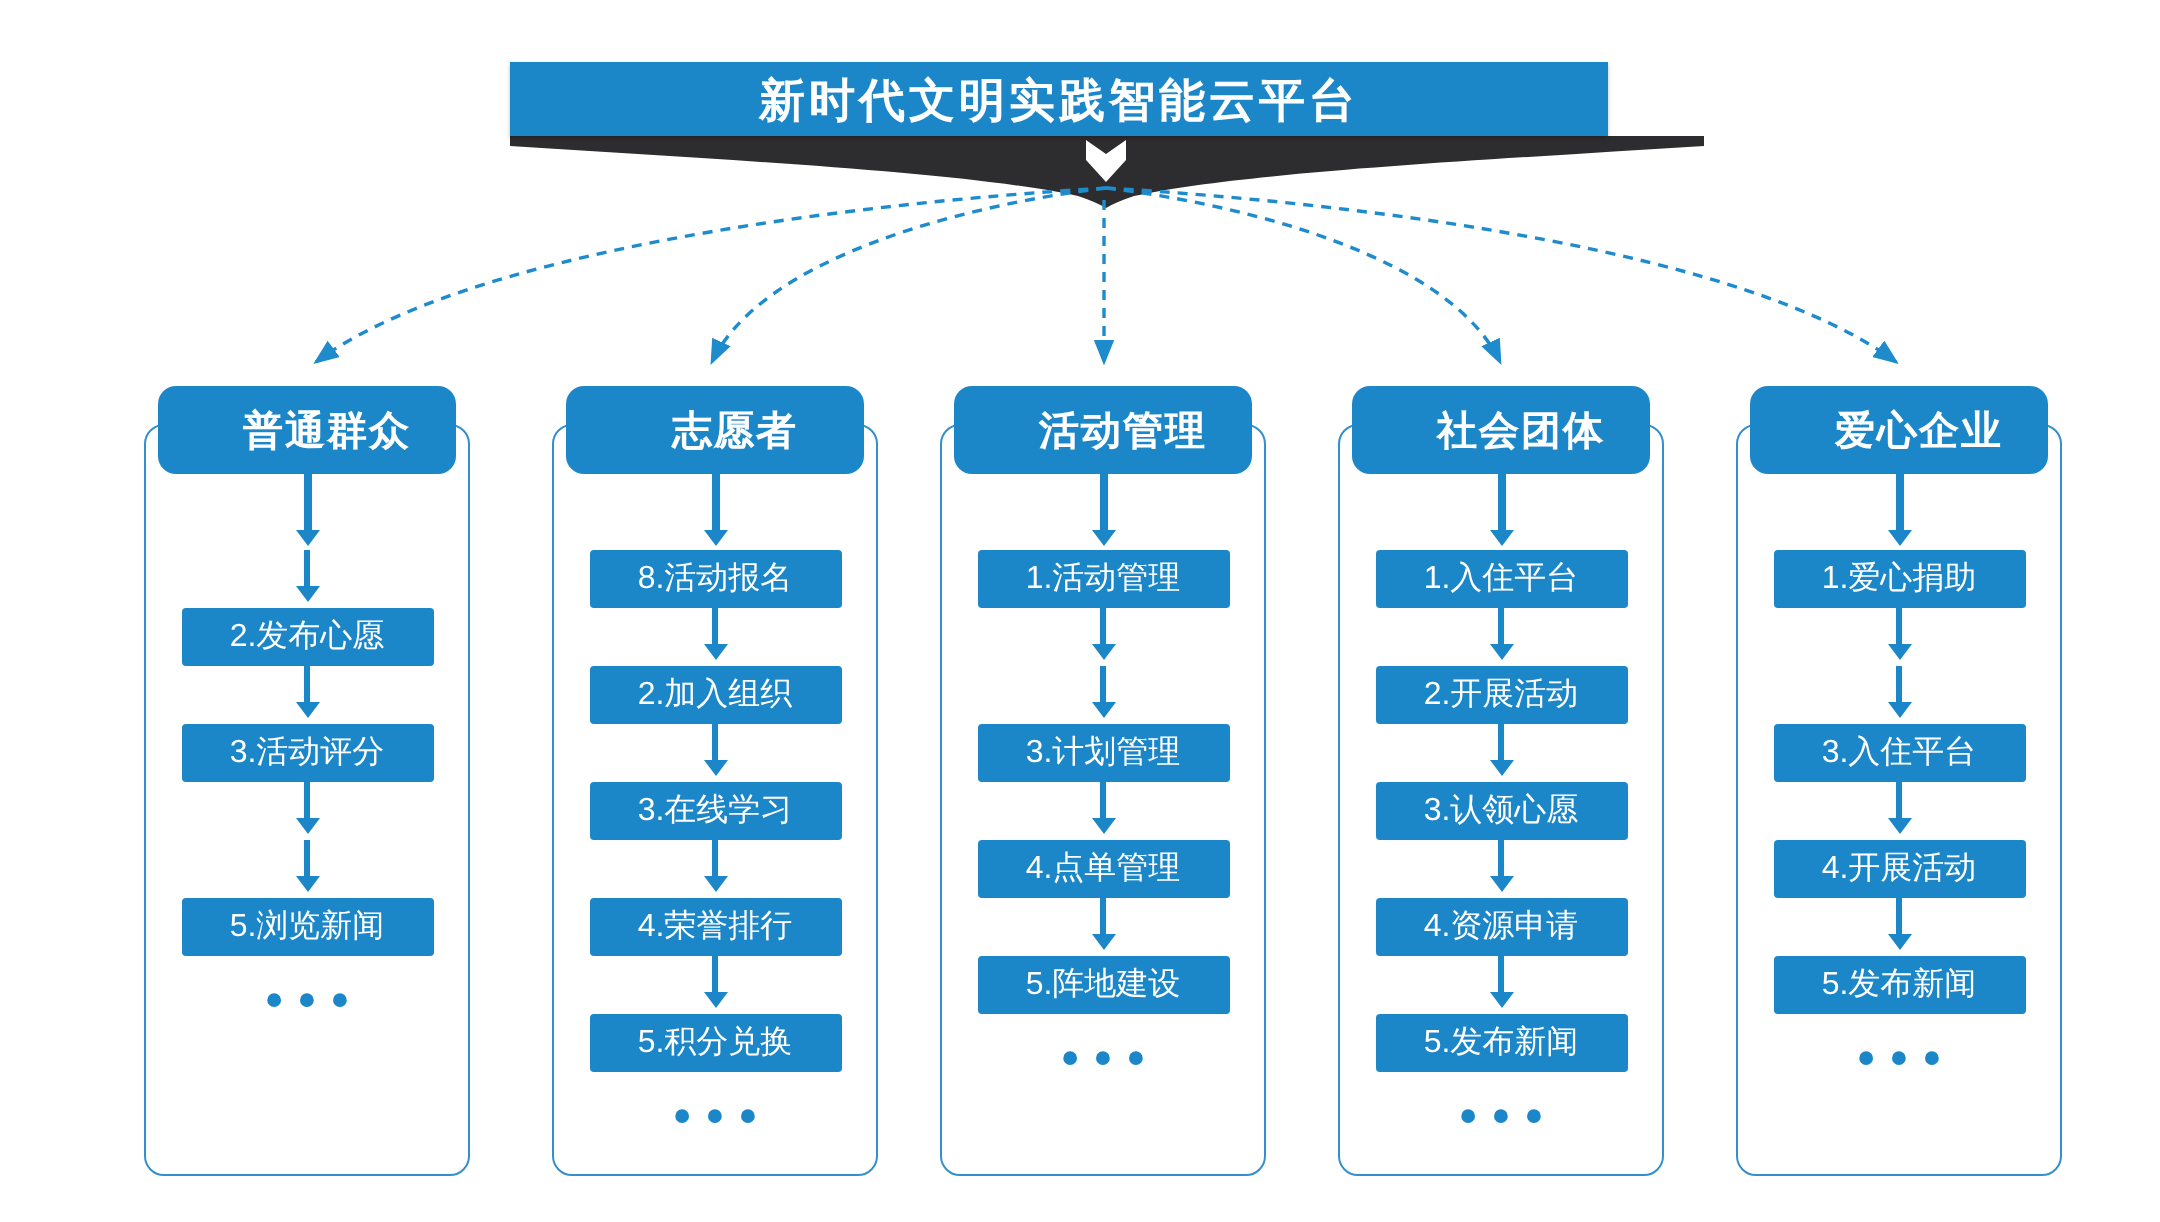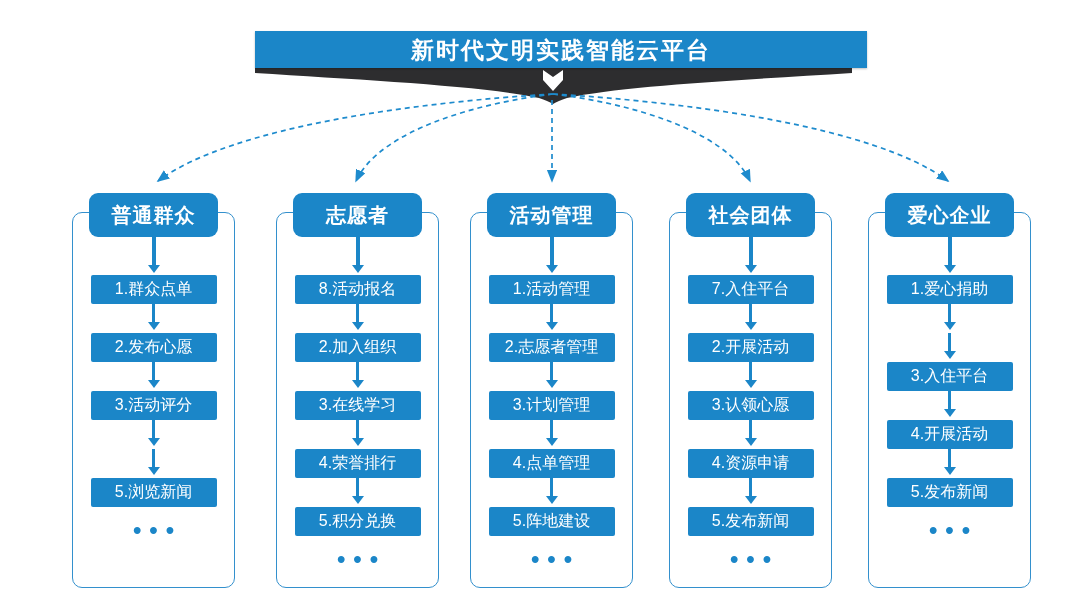--- a/index.html
+++ b/index.html
@@ -1,39 +1,39 @@
 <!DOCTYPE html>
 <html><head>
 <meta charset="utf-8">
 <style>
   html,body{margin:0;padding:0;background:#fff;}
   .stage{
     position:relative;width:1080px;height:611px;background:#ffffff;overflow:hidden;
     font-family:"Liberation Sans","DejaVu Sans",sans-serif;
   }
   .banner{
-    position:absolute;left:255px;top:31px;width:612px;height:37px;z-index:2;
+    position:absolute;left:255px;top:31px;width:549px;height:37px;z-index:2;
     background:#1b86c8;color:#ffffff;font-size:23px;font-weight:bold;
     text-align:center;line-height:38px;letter-spacing:2px;
     box-shadow:0 1px 2px rgba(0,0,0,.25);
   }
   .connectors{position:absolute;left:0;top:0;width:1080px;height:200px;z-index:1;}
   .dash{fill:none;stroke:#1e8bcd;stroke-width:1.7;stroke-dasharray:5 4;marker-end:url(#ah);}
   .col{
     position:absolute;top:193px;width:165px;height:395px;
     display:flex;flex-direction:column;align-items:center;z-index:2;
   }
   .col-outline{
     position:absolute;top:19px;left:1px;right:1px;bottom:0;
     border:1.5px solid #3390cd;border-radius:10px;background:transparent;
   }
   .col-header{
     position:relative;z-index:1;width:129px;height:44px;flex:none;
     background:#1b86c8;border-radius:9px;color:#ffffff;font-weight:bold;font-size:20px;
-    display:flex;align-items:center;justify-content:center;letter-spacing:1px;
+    display:flex;align-items:center;justify-content:center;letter-spacing:1px;padding-left:20px;
   }
   .arrow{position:relative;width:3px;background:#1b86c8;flex:none;z-index:1;}
   .arrow::after{
     content:"";position:absolute;left:50%;bottom:-8px;transform:translateX(-50%);
     width:0;height:0;border:6px solid transparent;border-bottom:none;border-top:8px solid #1b86c8;
   }
   .arrow.big{height:28px;margin:0 0 10px;width:4px;}
   .arrow.small{height:18px;margin:0 0 11px;}
   .item{
     position:relative;z-index:1;width:126px;height:29px;flex:none;margin:0;
@@ -64,21 +64,20 @@
     <path class="dash" d="M553,94 C478,103 380,130 356,181"></path>
     <path class="dash" d="M552,100 L552,181"></path>
     <path class="dash" d="M553,94 C628,103 726,130 750,181"></path>
     <path class="dash" d="M553,94 C686,102 874,126 948,181"></path>
   </svg>
 
   <div class="col" style="left:71px">
     <div class="col-outline"></div>
     <div class="col-header">普通群众</div>
     <div class="arrow big"></div>
-    <div class="item">1.群众点单</div>
     <div class="arrow small"></div>
     <div class="item">2.发布心愿</div>
     <div class="arrow small"></div>
     <div class="item">3.活动评分</div>
     <div class="arrow small"></div>
     <div class="arrow small"></div>
     <div class="item">5.浏览新闻</div>
     <div class="dots">•••</div>
   </div>
 
@@ -97,35 +96,34 @@
     <div class="item">5.积分兑换</div>
     <div class="dots">•••</div>
   </div>
 
   <div class="col" style="left:469px">
     <div class="col-outline"></div>
     <div class="col-header">活动管理</div>
     <div class="arrow big"></div>
     <div class="item">1.活动管理</div>
     <div class="arrow small"></div>
-    <div class="item">2.志愿者管理</div>
     <div class="arrow small"></div>
     <div class="item">3.计划管理</div>
     <div class="arrow small"></div>
     <div class="item">4.点单管理</div>
     <div class="arrow small"></div>
     <div class="item">5.阵地建设</div>
     <div class="dots">•••</div>
   </div>
 
   <div class="col" style="left:668px">
     <div class="col-outline"></div>
     <div class="col-header">社会团体</div>
     <div class="arrow big"></div>
-    <div class="item">7.入住平台</div>
+    <div class="item">1.入住平台</div>
     <div class="arrow small"></div>
     <div class="item">2.开展活动</div>
     <div class="arrow small"></div>
     <div class="item">3.认领心愿</div>
     <div class="arrow small"></div>
     <div class="item">4.资源申请</div>
     <div class="arrow small"></div>
     <div class="item">5.发布新闻</div>
     <div class="dots">•••</div>
   </div>

